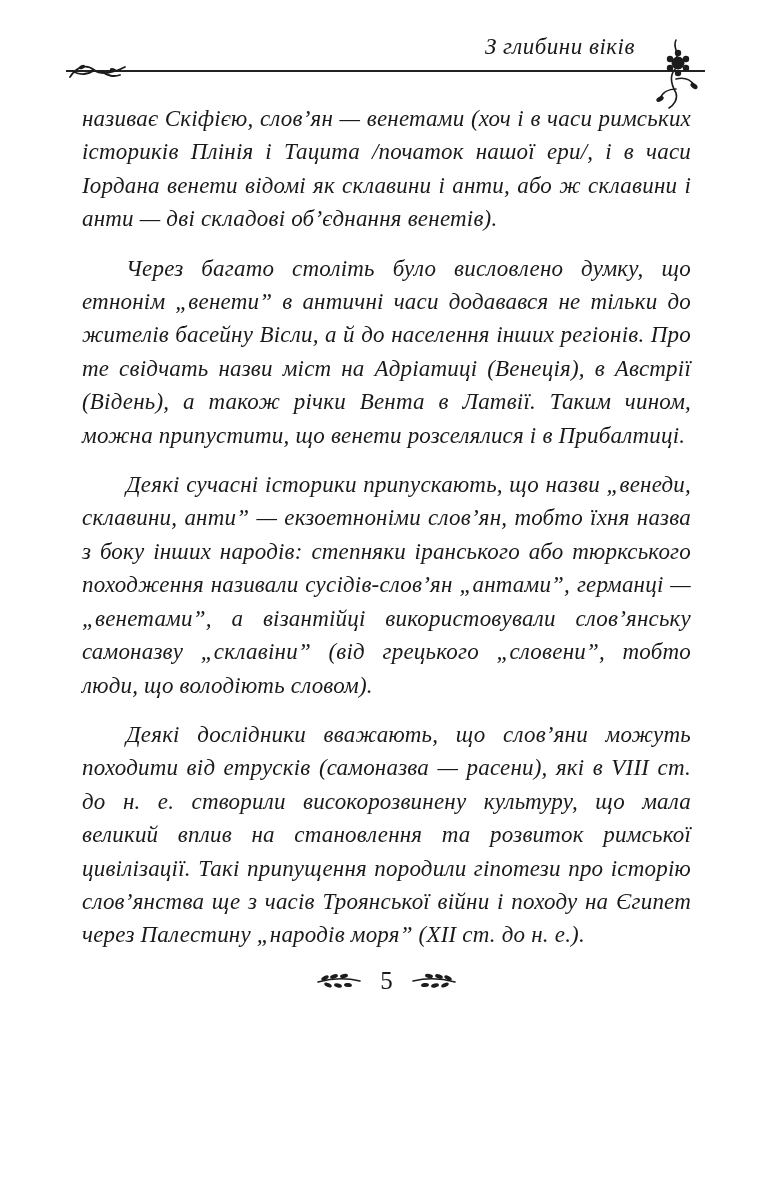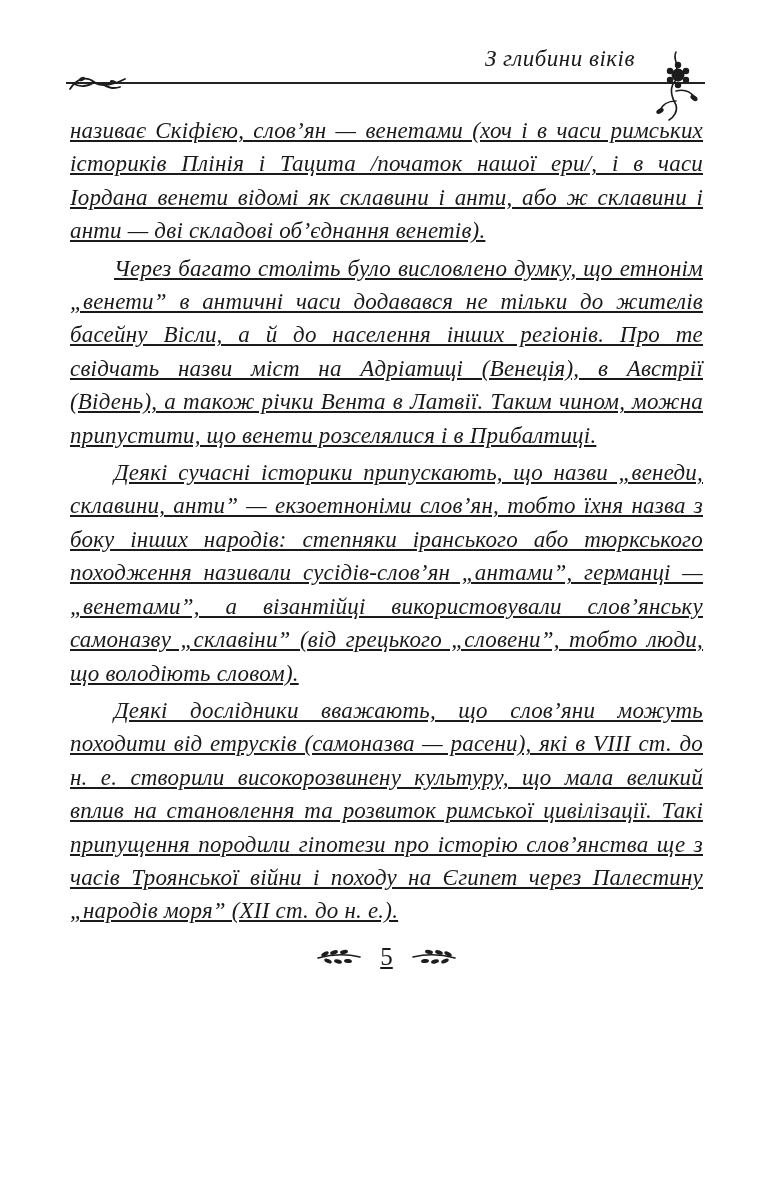--- a/index.html
+++ b/index.html
@@ -8,23 +8,22 @@
     height: 1200px;
     background: #ffffff;
     font-family: "Liberation Serif", serif;
     color: #1a1a1a;
     position: relative;
     overflow: hidden;
   }
   .page {
     position: absolute;
     inset: 0;
-    padding: 44px 64px 0 66px;
+    padding: 32px 64px 0 66px;
     box-sizing: border-box;
-    text-decoration: underline;
   }
   
   .header {
     position: relative;
     height: 54px;
   }
   .header-title {
     position: absolute;
     top: 2px;
     right: 72px;
@@ -53,21 +52,21 @@
   
   .body-text {
     margin-top: 16px;
     font-style: italic;
     font-size: 23px;
     line-height: 33.4px;
     text-align: justify;
     letter-spacing: 0.2px;
   }
   .body-text p {
-    margin: 4px;
+    margin: 16px;
     text-indent: 44px;
   }
   .body-text p.no-indent {
     text-indent: 0;
   }
   
   .footer {
     margin-top: 16px;
     display: flex;
     justify-content: center;

